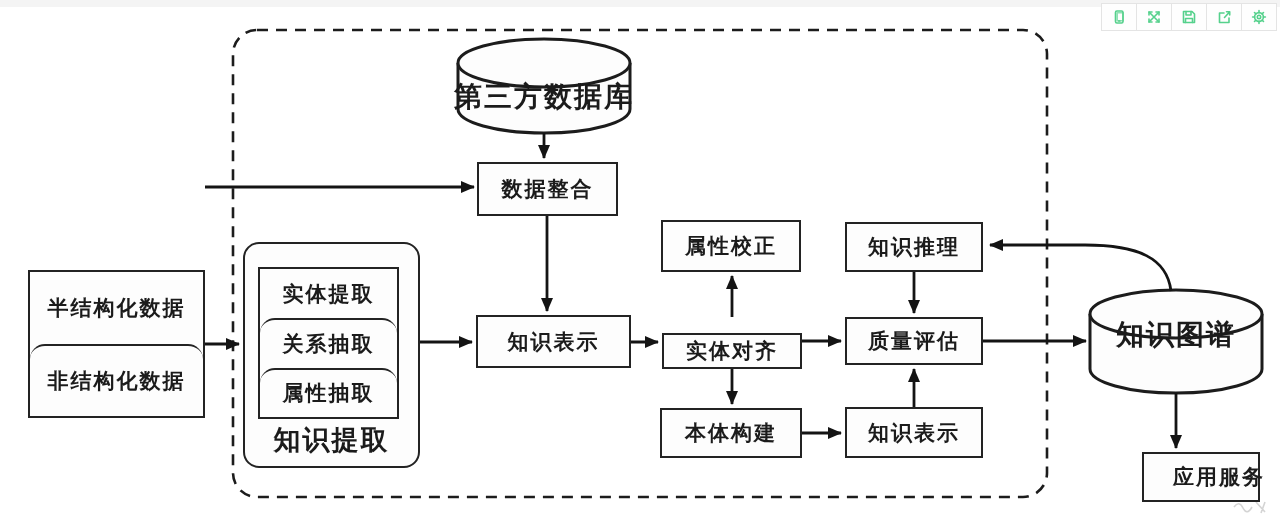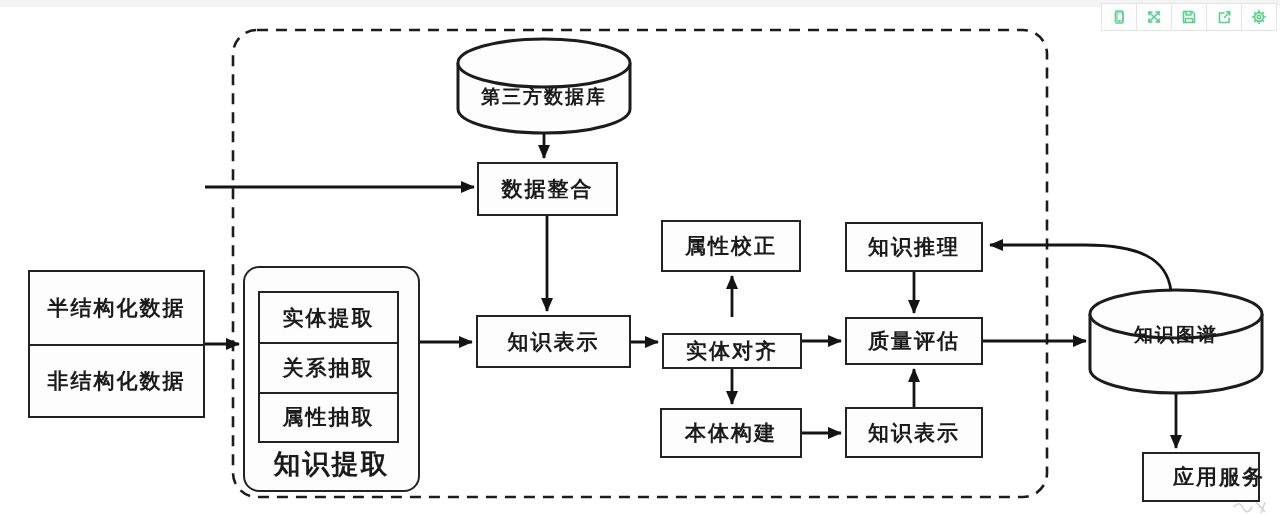--- a/index.html
+++ b/index.html
@@ -14,32 +14,31 @@
   
   .node{
     position:absolute;box-sizing:border-box;
     background:#fdfdfd;border:2.5px solid #232323;
     display:flex;align-items:center;justify-content:center;
     font-weight:bold;font-size:21px;color:#1b1b1b;letter-spacing:2px;
     white-space:nowrap;
   }
   .cyl-label{
     position:absolute;display:flex;align-items:center;justify-content:center;
-    font-weight:bold;font-size:19px;color:#1b1b1b;letter-spacing:2px;white-space:nowrap;
+    font-weight:bold;font-size:28px;color:#1b1b1b;letter-spacing:2px;white-space:nowrap;
   }
   .stack{position:absolute;box-sizing:border-box;border:2.5px solid #232323;background:#fdfdfd;}
   .stack .cell{
     box-sizing:border-box;display:flex;align-items:center;justify-content:center;
     font-weight:bold;font-size:21px;color:#1b1b1b;letter-spacing:2px;white-space:nowrap;
   }
-  .stack .cell + .cell{border-top:2.5px solid #232323;}
+  .stack .cell + .cell{border-top:2.5px solid #232323;border-radius:15px;}
   .group{
     position:absolute;box-sizing:border-box;border:2.5px solid #232323;border-radius:16px;
     background:#fdfdfd;
-    margin-top:24px;
   }
   .group-label{
     position:absolute;left:0;right:0;bottom:8px;text-align:center;
     font-weight:bold;font-size:27px;color:#1b1b1b;letter-spacing:2px;
   }
 
   
   .toolbar{
     position:absolute;top:3px;right:3px;display:flex;
     background:#ffffff;border:1px solid #e4e4e4;

